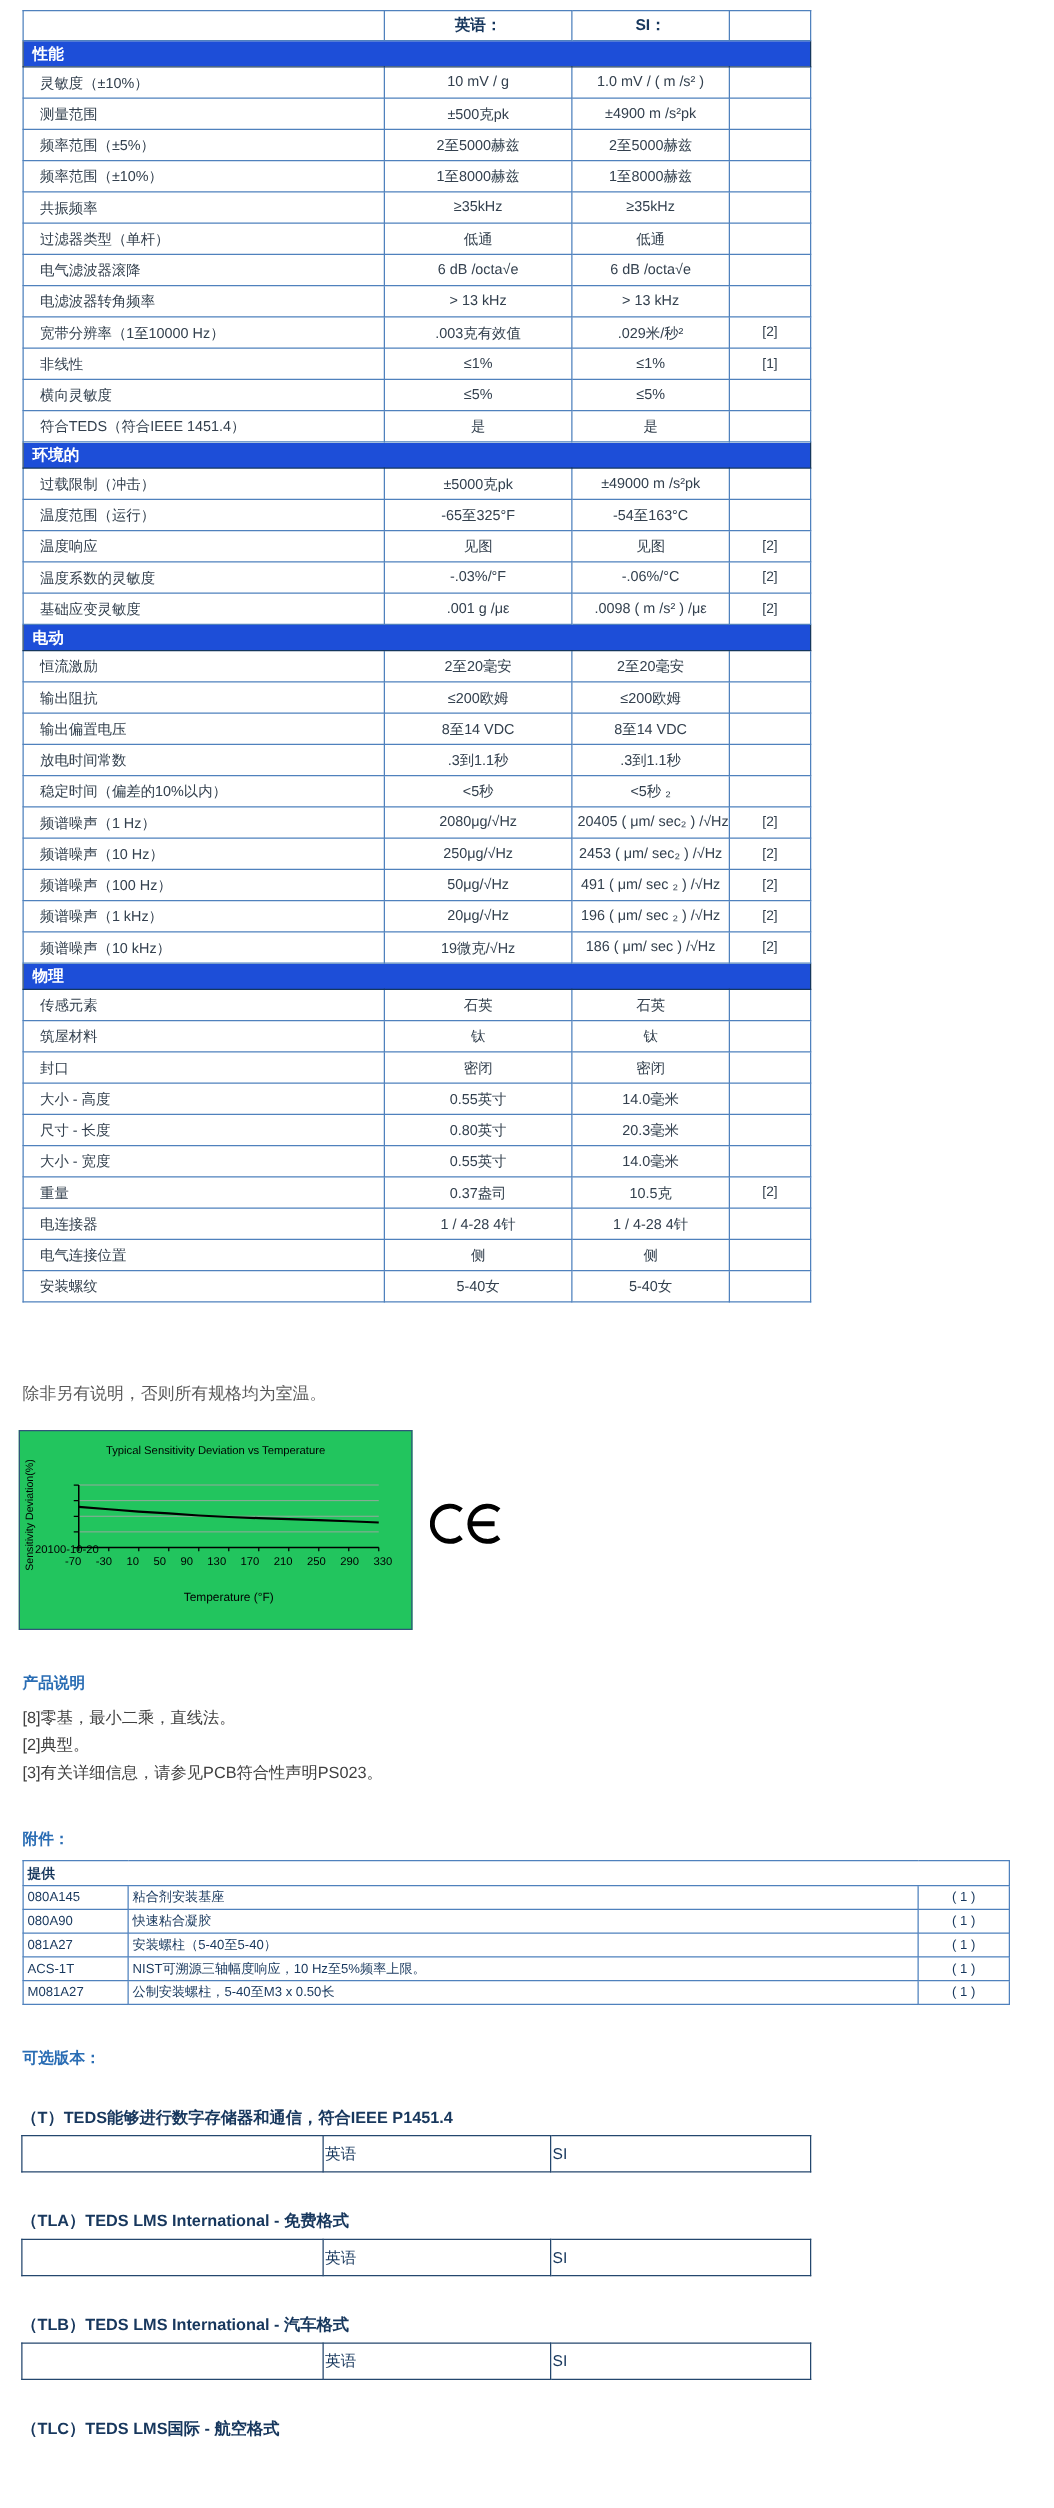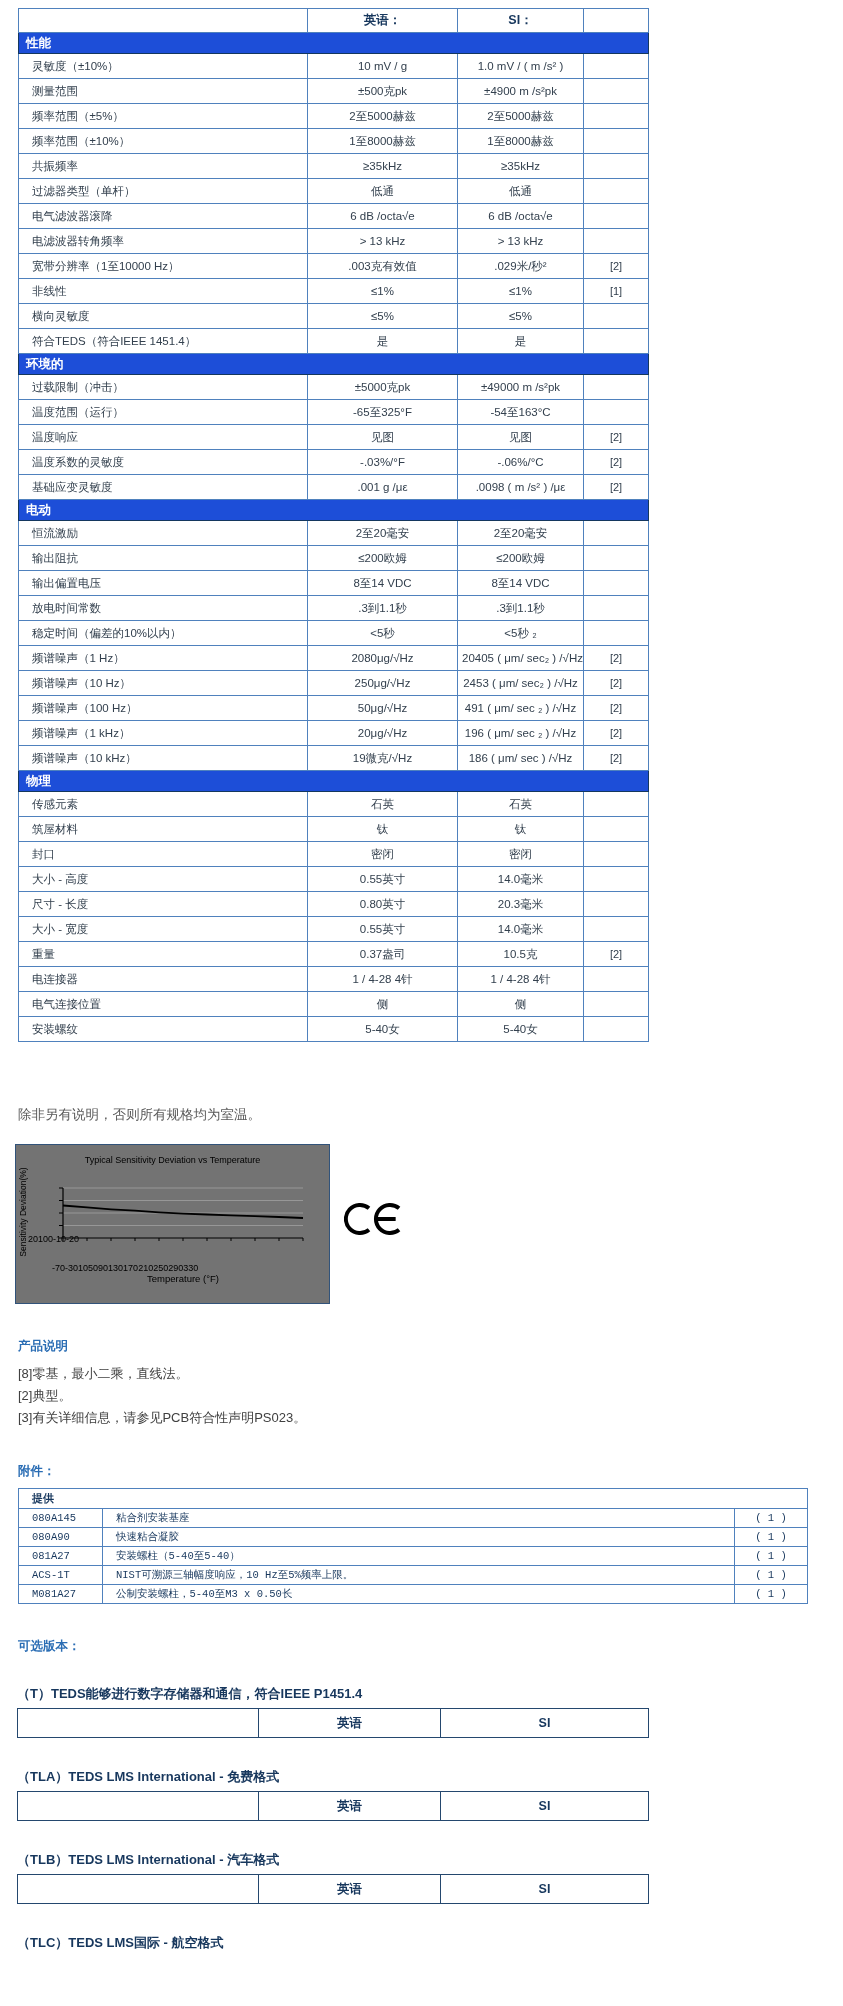--- a/index.html
+++ b/index.html
@@ -10,41 +10,41 @@
   table.spec td{border:1px solid #4f81bd;font-size:11.5px;height:24px;padding:0 4px;overflow:hidden;white-space:nowrap;}
   table.spec tr.hdr td{height:23px;font-weight:bold;font-size:12.5px;color:#17375d;text-align:center;}
   table.spec td.lbl{text-align:left;padding-left:13px;color:#33404e;}
   table.spec td.val{text-align:center;color:#33404e;}
   table.spec td.ref{text-align:center;font-size:11px;color:#33404e;}
   table.spec tr.sec td{background:#1d4ed8;color:#ffffff;font-weight:bold;font-size:12.5px;height:20px;padding-left:7px;border:1px solid #14375e;text-align:left;}
   
   .room-note{margin:64px 0 0 18px;font-size:13.5px;color:#595959;}
   
   .chart-row{margin:20px 0 0 15px;display:flex;align-items:flex-start;}
-  .chart-box{position:relative;width:313px;height:158px;border:1px solid #31537a;background:#737373;}
+  .chart-box{position:relative;width:313px;height:158px;border:1px solid #31537a;background:#22c55e;}
   .chart-title{position:absolute;top:10px;left:0;width:100%;text-align:center;font-size:9px;color:#000;}
   .ylab{position:absolute;left:2px;top:122px;transform:rotate(-90deg);transform-origin:0 0;width:110px;text-align:center;font-size:8.5px;color:#000;}
   .yticks{position:absolute;left:12px;top:37px;width:26px;height:62px;display:flex;justify-content:space-between;align-items:flex-end;font-size:9px;color:#000;}
   .plot-svg{position:absolute;left:42px;top:40px;}
-  .xticks{position:absolute;left:36px;top:99px;width:262px;display:flex;justify-content:flex-start;font-size:9px;color:#000;margin-top:19px;}
+  .xticks{position:absolute;left:36px;top:99px;width:262px;display:flex;justify-content:space-between;font-size:9px;color:#000;}
   .xticks span{text-align:center;}
   .xlab{position:absolute;left:42px;top:128px;width:250px;text-align:center;font-size:9.5px;color:#000;}
   .ce{margin:55px 0 0 14px;}
   
   .blue-h{margin:34px 0 0 18px;font-size:12.5px;font-weight:bold;color:#2a6db4;}
   .pnotes{margin:8px 0 0 18px;font-size:13px;color:#404040;line-height:22px;}
   
   table.acc{margin:8px 0 0 18px;width:789px;table-layout:fixed;border:1px solid #17375d;}
-  table.acc td{border:1px solid #4f81bd;font-size:10.5px;color:#17375d;height:18px;padding:0 13px;white-space:nowrap;overflow:hidden;font-family:Liberation Mono, monospace;}
+  table.acc td{border:1px solid #4f81bd;font-size:10.5px;color:#17375d;height:18px;padding:0 3px;white-space:nowrap;overflow:hidden;}
   table.acc tr.acc-hdr td{font-weight:bold;font-size:11px;height:19px;}
   table.acc td.qty{text-align:center;}
   
   .opt-block .opt-h{margin:30px 0 0 17px;font-size:13px;font-weight:bold;color:#17375d;}
   table.opt{margin:5px 0 0 17px;width:631px;table-layout:fixed;border:1px solid #24476e;}
-  table.opt td{border:1px solid #24476e;height:26px;font-size:12.5px;font-weight:bold;color:#17375d;text-align:center;}
+  table.opt td{border:1px solid #24476e;height:26px;font-size:12.5px;font-weight:normal;color:#17375d;}
 </style>
 </head>
 <body>
 
 <table class="spec">
   <colgroup>
       <col style="width:289px">
       <col style="width:150px">
       <col style="width:126px">
       <col style="width:65px">

